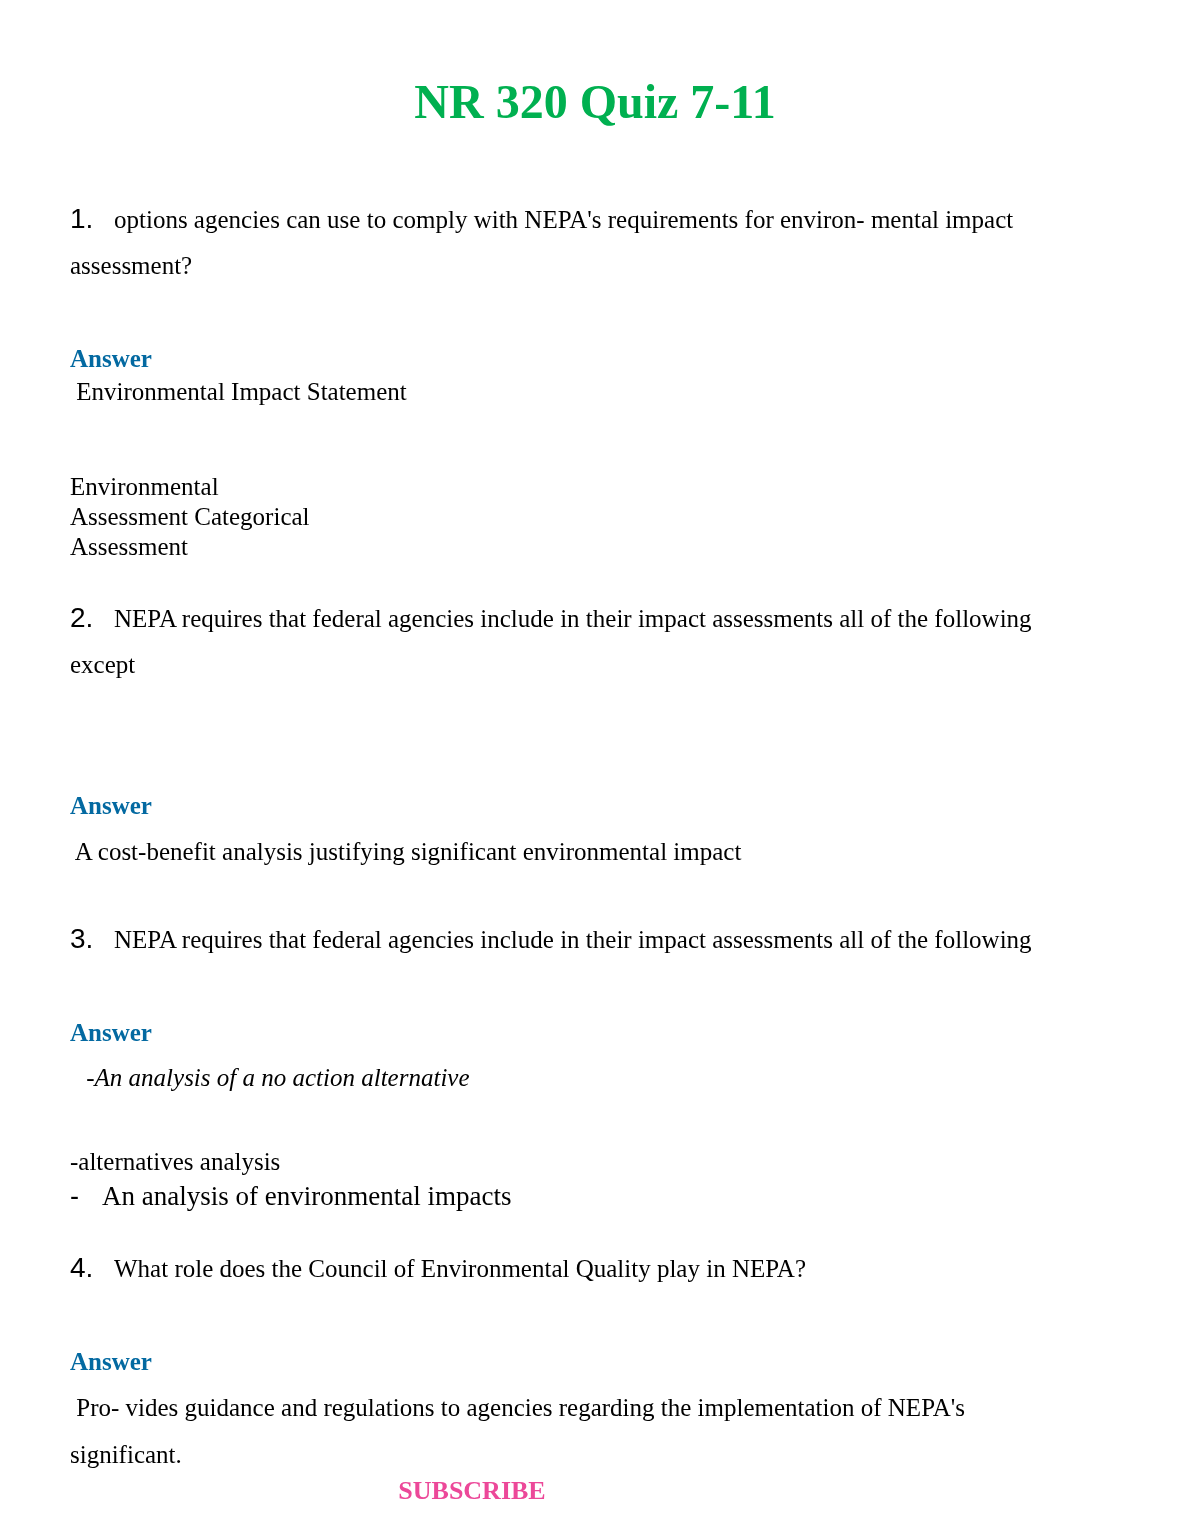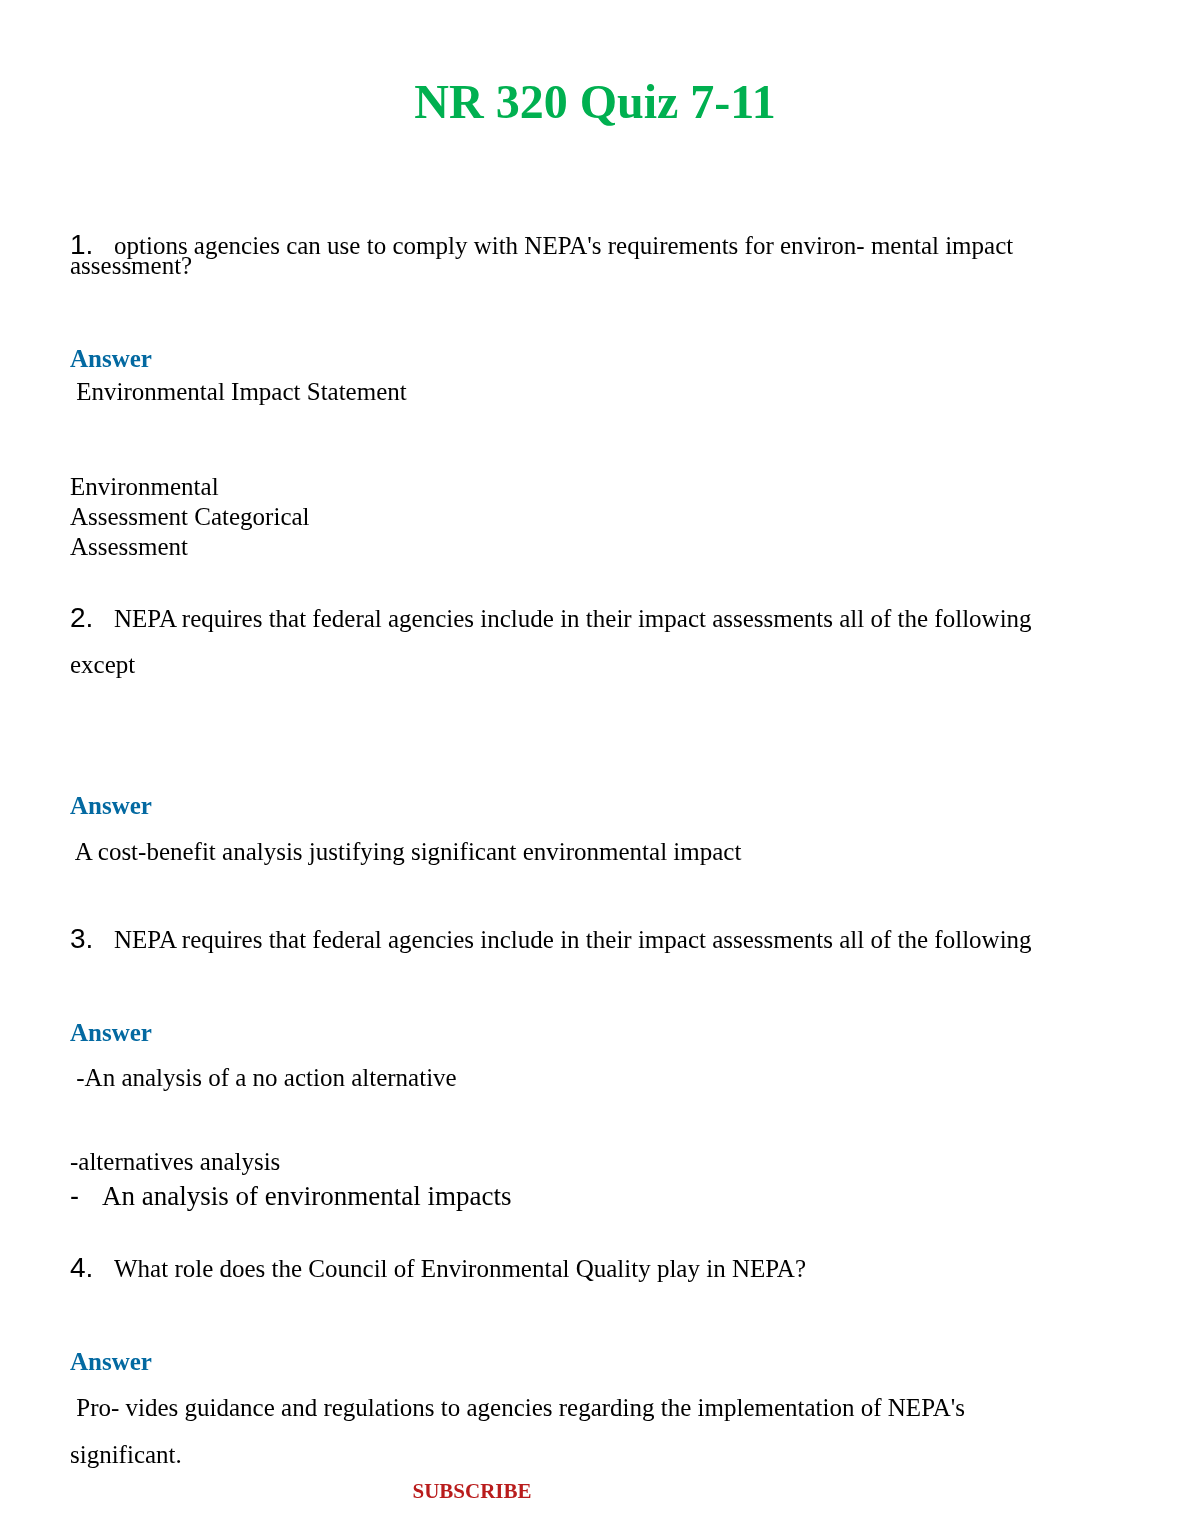--- a/index.html
+++ b/index.html
@@ -49,36 +49,36 @@
       line-height: 30px;
     }
     .dash-item .dash {
       font-family: "Liberation Sans", sans-serif;
       display: inline-block;
       width: 32px;
     }
     .subscribe {
       left: 0; width: 944px; top: 1478px;
       text-align: center;
-      font-size: 21px;
+      font-size: 26px;
       font-weight: bold;
-      color: #b91c1c;
+      color: #ec4899;
       line-height: 26px;
       cursor: pointer;
     }
   </style>
 </head>
 <body>
 
 <div>
 
   <div class="abs title">NR 320 Quiz 7-11</div>
 
   <div>
-    <div class="abs q-line" style="left:70px; top:203px;margin-top:26px;">
+    <div class="abs q-line" style="left:70px; top:203px;">
       <span class="q-num">1.</span><span>options agencies can use to comply with NEPA's requirements for environ- mental impact</span>
     </div>
     <div class="abs q-line" style="left:70px; top:250px;">assessment?</div>
     <div class="abs answer-label" style="left:70px; top:343px;">Answer</div>
     <div class="abs body-text" style="left:70px; top:377px; white-space:pre;"> Environmental Impact Statement</div>
     <div class="abs body-text" style="left:70px; top:472px;">Environmental</div>
     <div class="abs body-text" style="left:70px; top:502px;">Assessment Categorical</div>
     <div class="abs body-text" style="left:70px; top:532px;">Assessment</div>
   </div>
 
@@ -89,21 +89,21 @@
     <div class="abs q-line" style="left:70px; top:649px;">except</div>
     <div class="abs answer-label" style="left:70px; top:790px;">Answer</div>
     <div class="abs body-text" style="left:70px; top:837px; white-space:pre;"> A cost-benefit analysis justifying significant environmental impact</div>
   </div>
 
   <div>
     <div class="abs q-line" style="left:70px; top:923px;">
       <span class="q-num">3.</span><span>NEPA requires that federal agencies include in their impact assessments all of the following</span>
     </div>
     <div class="abs answer-label" style="left:70px; top:1017px;">Answer</div>
-    <div class="abs body-text" style="left:70px; top:1063px; white-space:pre;"> -An analysis of a no action alternative</div>
+    <div class="abs body-text" style="left:80px; top:1063px; white-space:pre;font-style:italic;"> -An analysis of a no action alternative</div>
     <div class="abs body-text" style="left:70px; top:1147px;">-alternatives analysis</div>
     <div class="abs dash-item" style="left:70px; top:1181px;">
       <span class="dash">-</span><span>An analysis of environmental impacts</span>
     </div>
   </div>
 
   <div>
     <div class="abs q-line" style="left:70px; top:1252px;">
       <span class="q-num">4.</span><span>What role does the Council of Environmental Quality play in NEPA?</span>
     </div>

